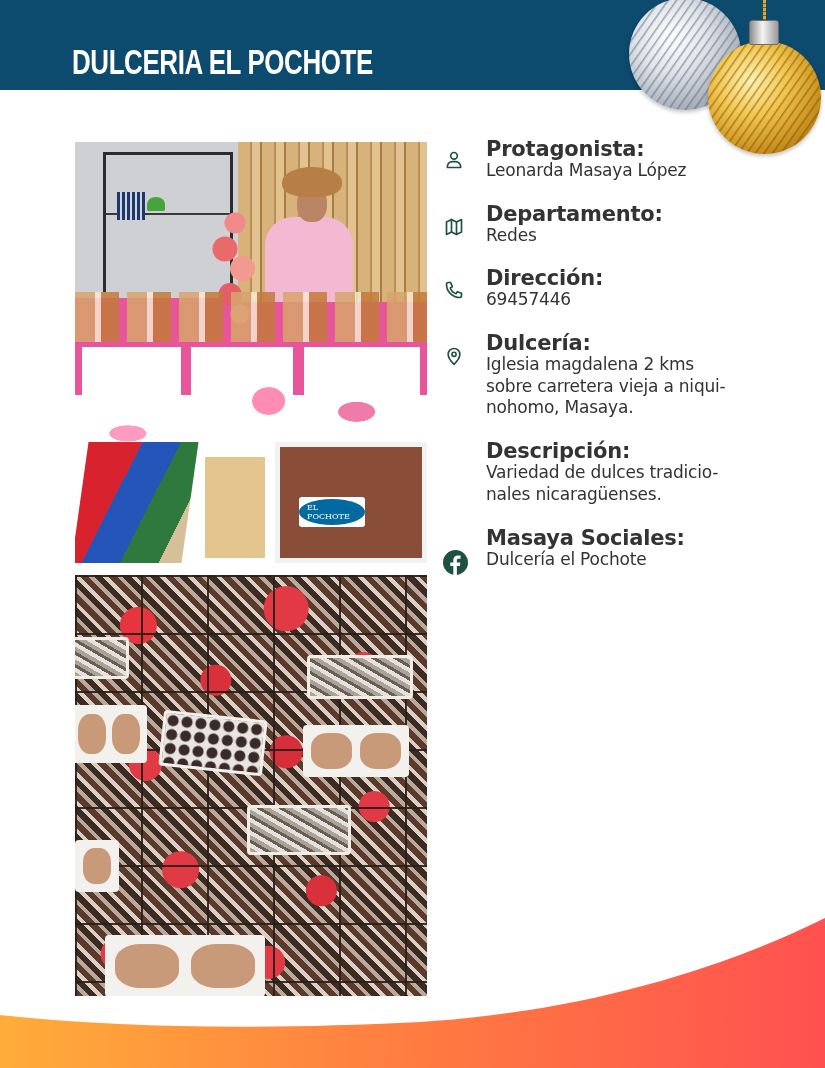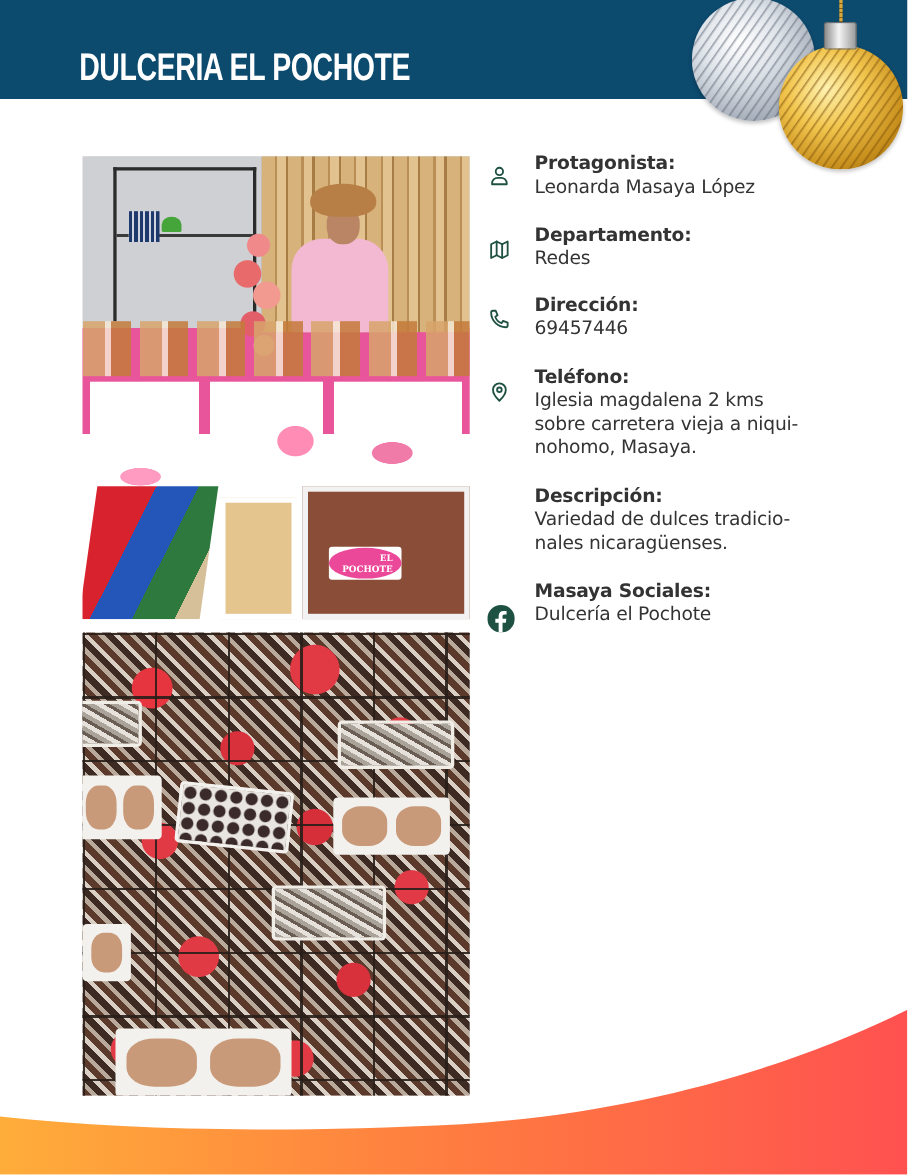--- a/index.html
+++ b/index.html
@@ -118,23 +118,23 @@
       position: absolute; left: 200px; top: 300px; width: 152px; height: 121px;
       background: #8a4e38;
       border: 5px solid #f2f2f2;
     }
     .photo-1 .brand-label {
       position: absolute; left: 224px; top: 355px; width: 66px; height: 30px;
       background: #ffffff; border-radius: 3px;
       display: flex; align-items: center; justify-content: center;
     }
     .photo-1 .brand-label span {
-      display: block; background: #ec4899; color: #ffffff;
-      font-family: "DejaVu Serif", serif; font-size: 8px; font-weight: 700;
-      padding: 4px 8px; border-radius: 50%; text-align: right;
+      display: block; background: #0369a1; color: #ffffff;
+      font-family: "DejaVu Serif", serif; font-size: 8px; font-weight: 400;
+      padding: 4px 8px; border-radius: 50%;
     }
 
     .photo-2 {
       left: 75px; top: 575px; width: 352px; height: 421px;
       background:
         repeating-linear-gradient(90deg, rgba(40,30,25,0.9) 0 2px, transparent 2px 66px),
         repeating-linear-gradient(180deg, rgba(40,30,25,0.9) 0 2px, transparent 2px 58px),
         radial-gradient(circle at 18% 12%, #e7353f 0 18px, transparent 19px),
         radial-gradient(circle at 60% 8%, #e23a44 0 22px, transparent 23px),
         radial-gradient(circle at 40% 25%, #d8313c 0 15px, transparent 16px),
@@ -165,21 +165,21 @@
     }
 
     .info { position: absolute; left: 440px; top: 0; width: 385px; height: 600px; }
     .info-item { position: absolute; left: 0; width: 320px; }
     .info-icon {
       position: absolute; left: 3px; width: 22px; height: 22px;
       display: flex; align-items: center; justify-content: center;
     }
     .info-label {
       position: absolute; left: 46px; top: 0;
-      font-family: "DejaVu Sans", sans-serif; font-weight: 700; font-size: 17px;
+      font-family: "DejaVu Sans", sans-serif; font-weight: 700; font-size: 21px;
       color: #333333; line-height: 21px; white-space: nowrap;
       letter-spacing: -0.2px;
     }
     .info-value {
       position: absolute; left: 46px; top: 21px; width: 270px;
       font-family: "DejaVu Sans", sans-serif; font-weight: 400; font-size: 17px;
       color: #333333; line-height: 21.5px; white-space: pre-line;
       letter-spacing: -0.2px;
     }
 
@@ -272,21 +272,21 @@
     <div class="info-value">69457446</div>
   </div>
 
   <div class="info-item" style="top:333px;">
     <span class="info-icon" style="top:12px;">
       <svg width="20" height="20" viewBox="0 0 24 24" fill="none" stroke="#1f5142" stroke-width="2" stroke-linecap="round" stroke-linejoin="round">
           <path d="M12 22s7-6.5 7-12a7 7 0 0 0-14 0c0 5.5 7 12 7 12z"></path>
           <circle cx="12" cy="10" r="2.5"></circle>
         </svg>
     </span>
-    <div class="info-label">Teléfono:</div>
+    <div class="info-label">Dulcería:</div>
     <div class="info-value">Iglesia magdalena 2 kms
 sobre carretera vieja a niqui-
 nohomo, Masaya.</div>
   </div>
 
   <div class="info-item" style="top:441px;">
     <div class="info-label">Descripción:</div>
     <div class="info-value">Variedad de dulces tradicio-
 nales nicaragüenses.</div>
   </div>

